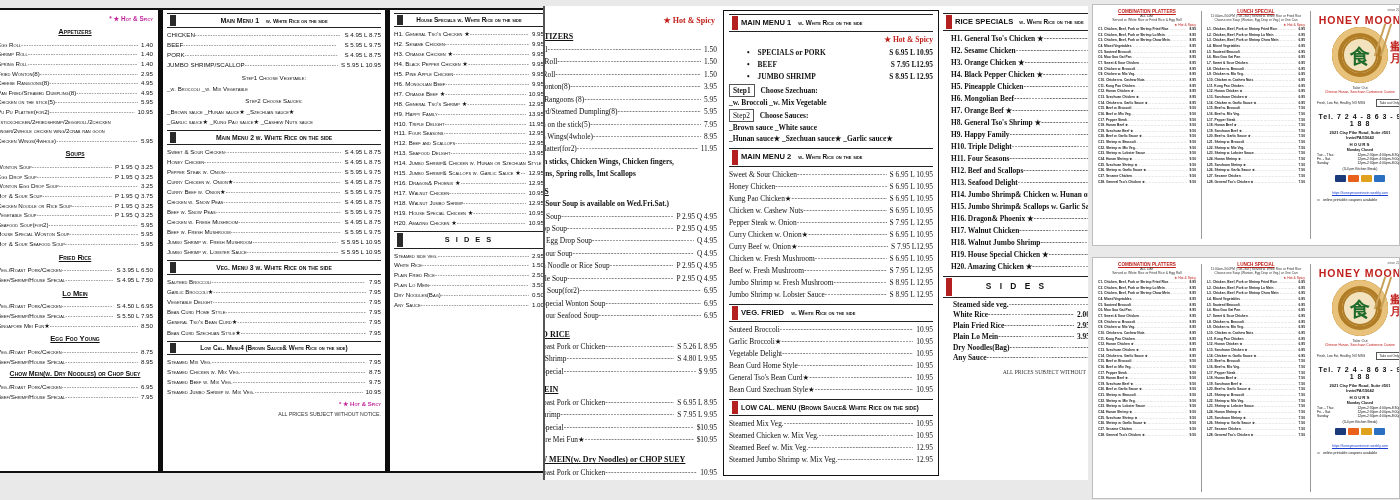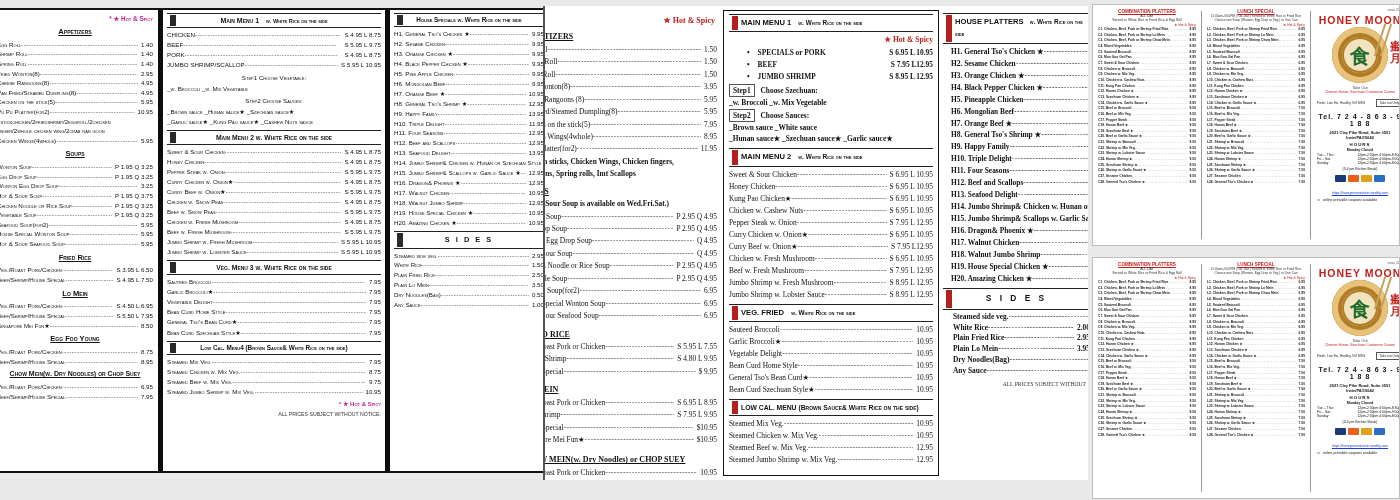--- a/index.html
+++ b/index.html
@@ -647,21 +647,21 @@
             <span class="nm">Hot &amp; Sour Seafood Soup</span>
             <span class="dots">------------------------------------------------------------</span>
             <span class="pr">6.95</span>
           </div>
         </div>
       <div style="font-weight:bold;font-size:8px;text-decoration:underline;margin:5px 0 0 -22px;">FRIED RICE</div>
       <div style="margin-left:-24px;" id="pd_fr">
           <div class="row">
             <span class="nm">Veg., Roast Pork or Chicken</span>
             <span class="dots">------------------------------------------------------------</span>
-            <span class="pr">S 5.95    L 7.55</span>
+            <span class="pr">S 5.26    L 8.95</span>
           </div>
           <div class="row">
             <span class="nm">Beef or Shrimp</span>
             <span class="dots">------------------------------------------------------------</span>
             <span class="pr">S 4.80    L 9.95</span>
           </div>
           <div class="row">
             <span class="nm">House Special</span>
             <span class="dots">------------------------------------------------------------</span>
             <span class="pr">$ 9.95</span>
@@ -727,21 +727,21 @@
               <span class="dots"></span>
               <span class="pr">S 8.95    L 12.95</span>
             </div>
           </div>
         <div style="margin-top:2px;">
           <span class="boxlbl" style="font-weight:bold;">Step1</span>
           <span style="font-weight:bold;margin-left:4px;">Choose Szechuan:</span>
         </div>
         <div style="font-weight:bold;">_w. Broccoli    _w. Mix Vegetable</div>
         <div style="margin-top:1px;">
-          <span class="boxlbl" style="font-weight:bold;">Step2</span>
+          <span class="boxlbl" style="font-weight:normal;">Step2</span>
           <span style="font-weight:bold;margin-left:4px;">Choose Sauces:</span>
         </div>
         <div style="font-weight:bold;">_Brown sauce _White sauce</div>
         <div style="font-weight:bold;">_Hunan sauce★ _Szechuan sauce★ _Garlic sauce★</div>
         <div class="bar bar-red" style="font-size:7.6px;padding:2px 0 2px 12px;margin:3px 0 2px;">
           <span class="tick"></span>
           <b>MAIN MENU 2</b>
           <span style="font-size:6.4px;font-variant:small-caps;font-weight:bold;margin-left:5px;">w. White Rice on the side</span>
         </div>
         <div id="pe_m2">
@@ -863,21 +863,21 @@
               <span class="dots">------------------------------------------------------------</span>
               <span class="pr">12.95</span>
             </div>
           </div>
       </div>
     </div>
 
     <div class="panel scanB" style="left:394px;top:4px;width:151px;height:466px;padding:3px 0 3px 4px;font-size:7.4px;line-height:1.62;">
       <div class="bar bar-red" style="font-size:7.6px;padding:2px 0 2px 12px;margin-bottom:2px;">
         <span class="tick"></span>
-        <b>HOUSE PLATTERS</b>
+        <b>RICE SPECIALS</b>
         <span style="font-size:6.4px;font-variant:small-caps;font-weight:bold;margin-left:4px;">w. White Rice on the side</span>
       </div>
       <div id="pf_hs">
           <div class="row" style="padding-left:8px;font-weight:bold;">
             <span class="nm">H1. General Tso's Chicken ★</span>
             <span class="dots">--------------------------------------------------</span>
           </div>
           <div class="row" style="padding-left:8px;font-weight:bold;">
             <span class="nm">H2. Sesame Chicken</span>
             <span class="dots">--------------------------------------------------</span>

